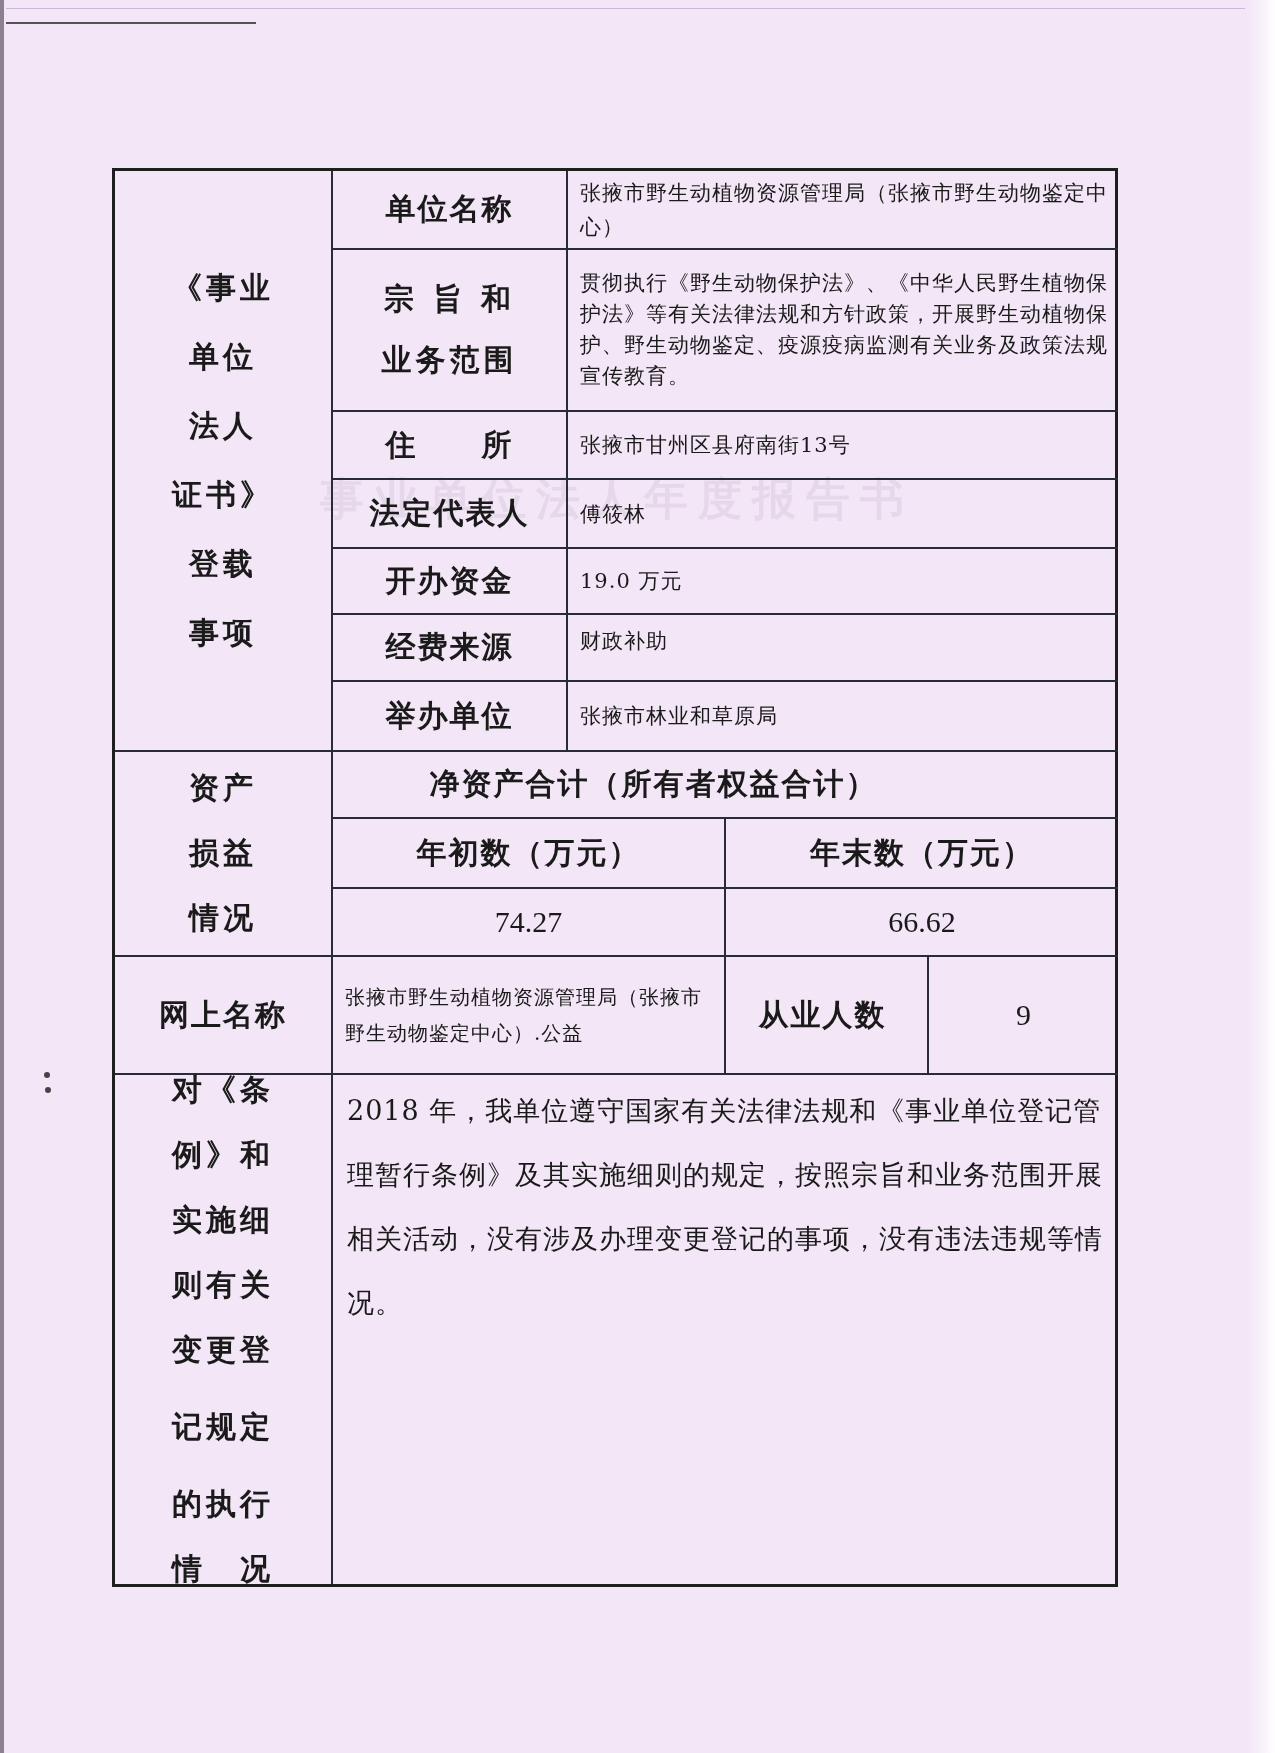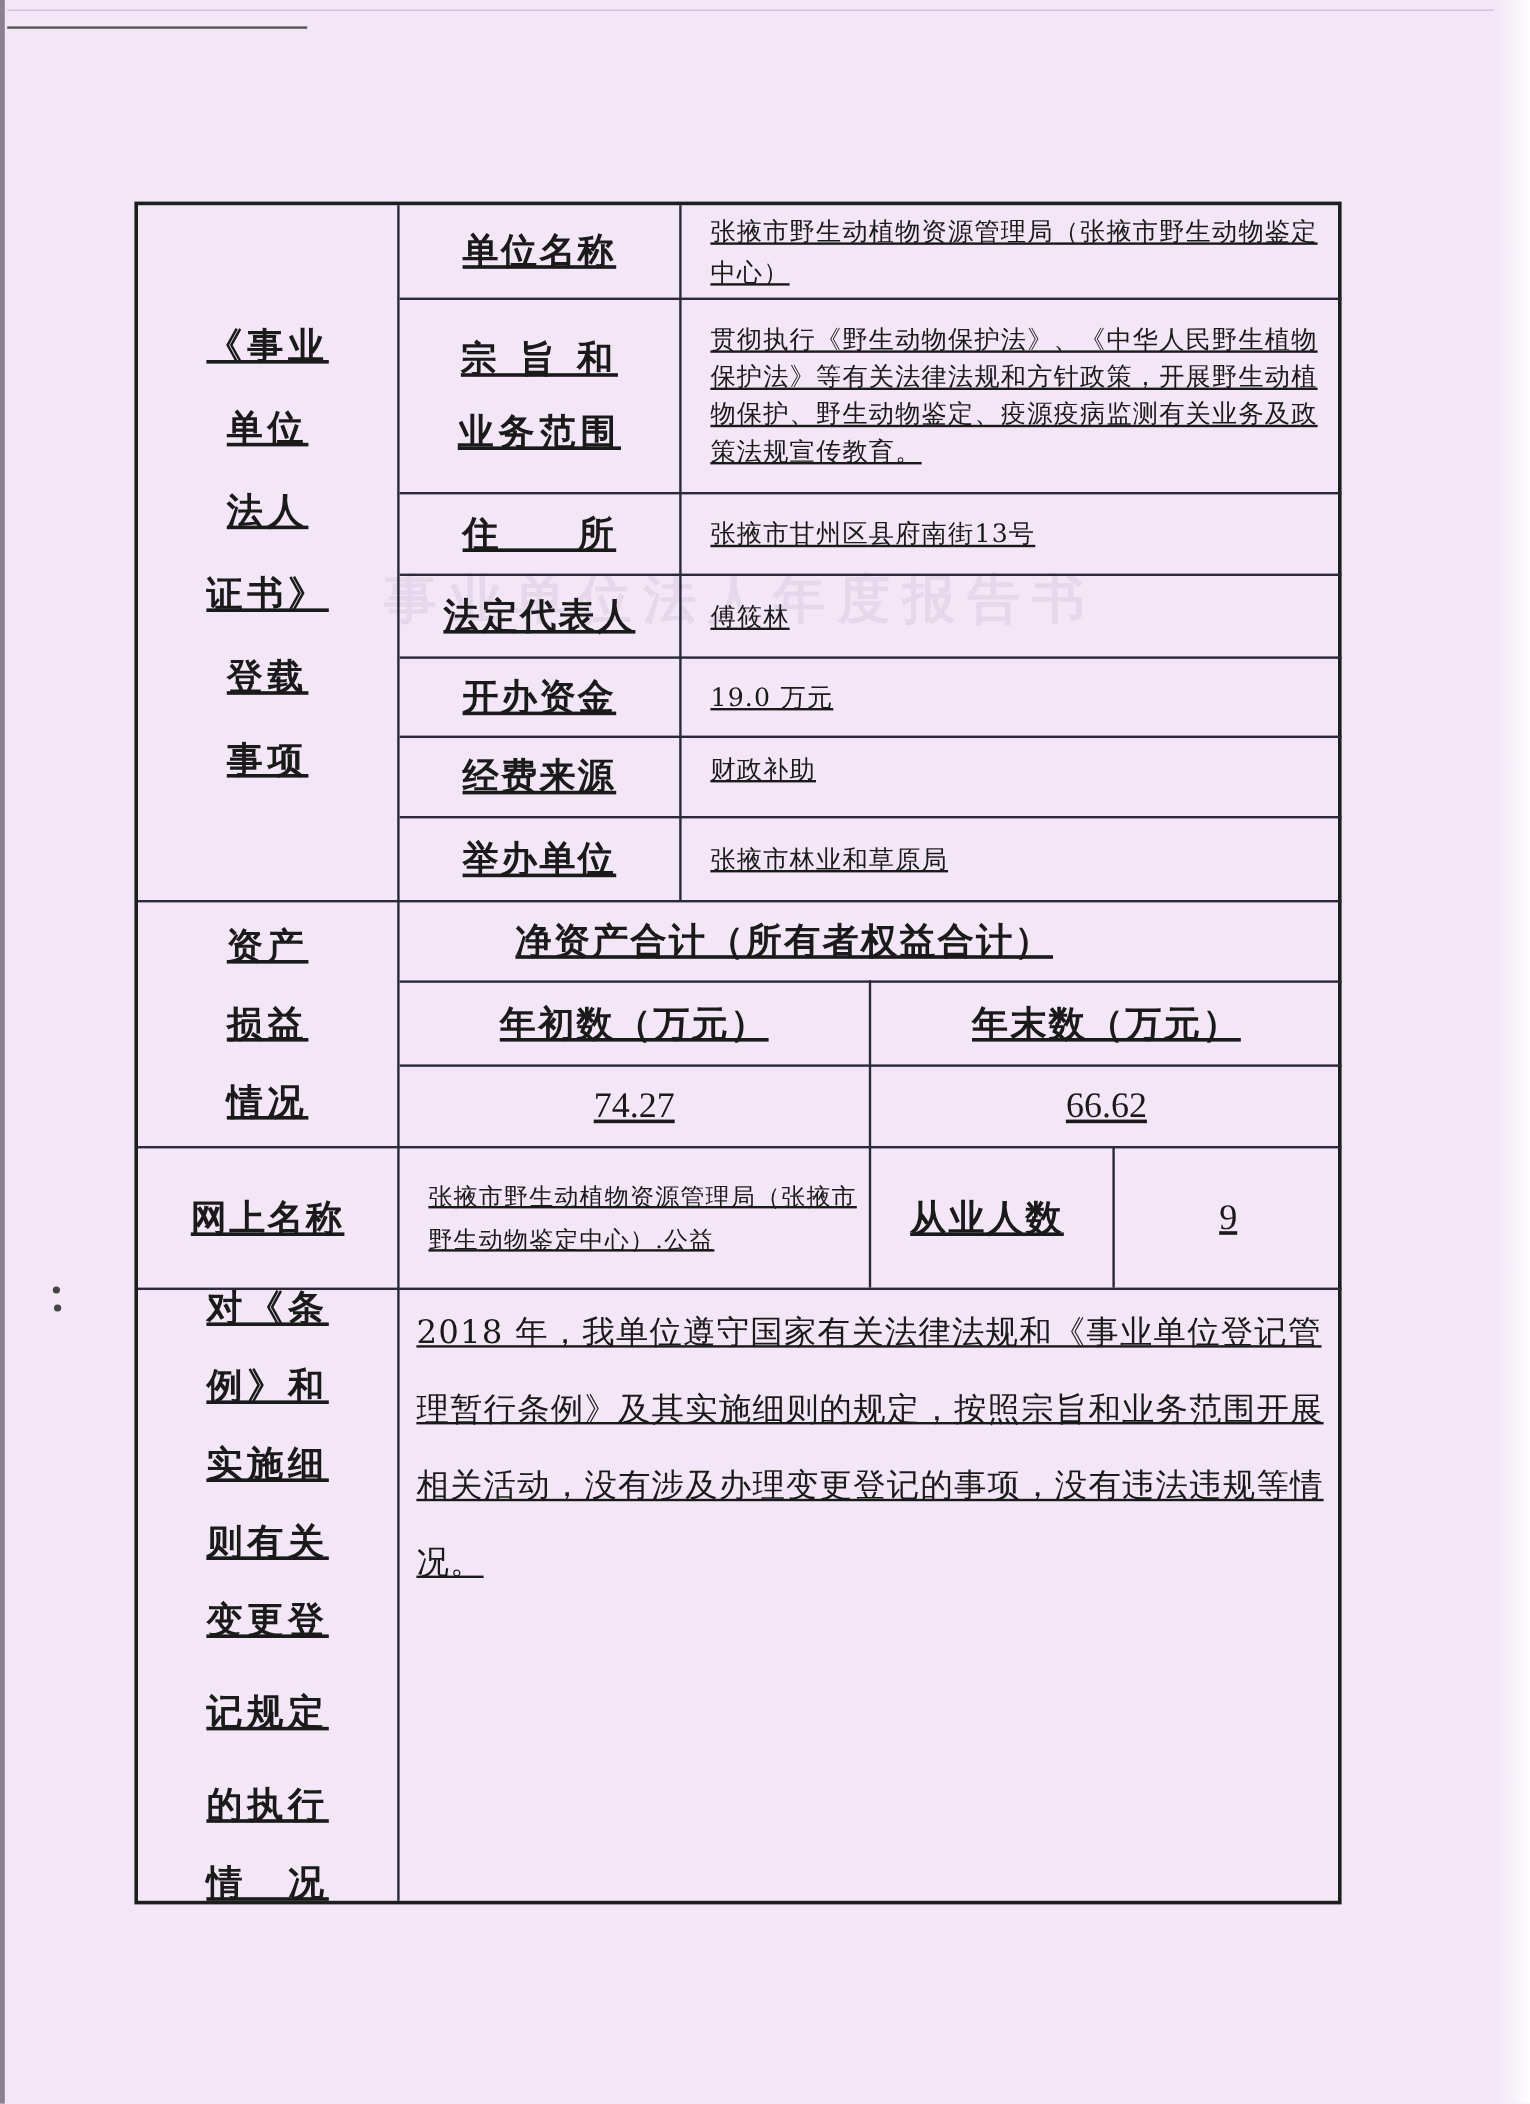--- a/index.html
+++ b/index.html
@@ -20,24 +20,24 @@
     position:absolute; top:22px; left:6px; width:250px; height:2px; background:#555;
   }
   .page-edge-left {
     position:absolute; top:0; left:0; width:4px; height:1753px; background:#8a8090;
   }
   .hole { position:absolute; width:6px; height:6px; border-radius:50%; background:#444; }
   .tbl { position:absolute; left:112px; top:168px; width:1006px; height:1419px;
     border:3px solid #1e1e1e; box-sizing:border-box; }
   .hl { position:absolute; height:2px; background:#2a2a3a; }
   .vl { position:absolute; width:2px; background:#2a2a3a; }
-  .cell { position:absolute; display:flex; align-items:center; box-sizing:border-box;text-decoration:underline; }
+  .cell { position:absolute; display:flex; align-items:center; box-sizing:border-box; }
   .center { justify-content:center; text-align:center; }
   .lbl { font-size:30px; font-weight:bold; letter-spacing:2px; }
-  .val { font-size:21px; line-height:34px; padding-left:24px; padding-right:10px; letter-spacing:1px; }
+  .val { font-size:21px; line-height:34px; padding-left:12px; padding-right:10px; letter-spacing:1px; }
   .vert { flex-direction:column; justify-content:center; align-items:center; }
   .vert span { display:block; font-size:30px; font-weight:bold; letter-spacing:4px; }
   .num { font-size:30px; font-family:"Liberation Serif", serif; }
   .para { font-size:27px; line-height:64px; padding:4px 14px 0 14px; letter-spacing:1px; align-items:flex-start; }
   .ghost { position:absolute; color:rgba(120,100,140,0.10); font-size:44px; font-weight:bold; letter-spacing:10px; }
 </style>
 </head>
 <body>
 
 <div class="page-edge-left"></div>

